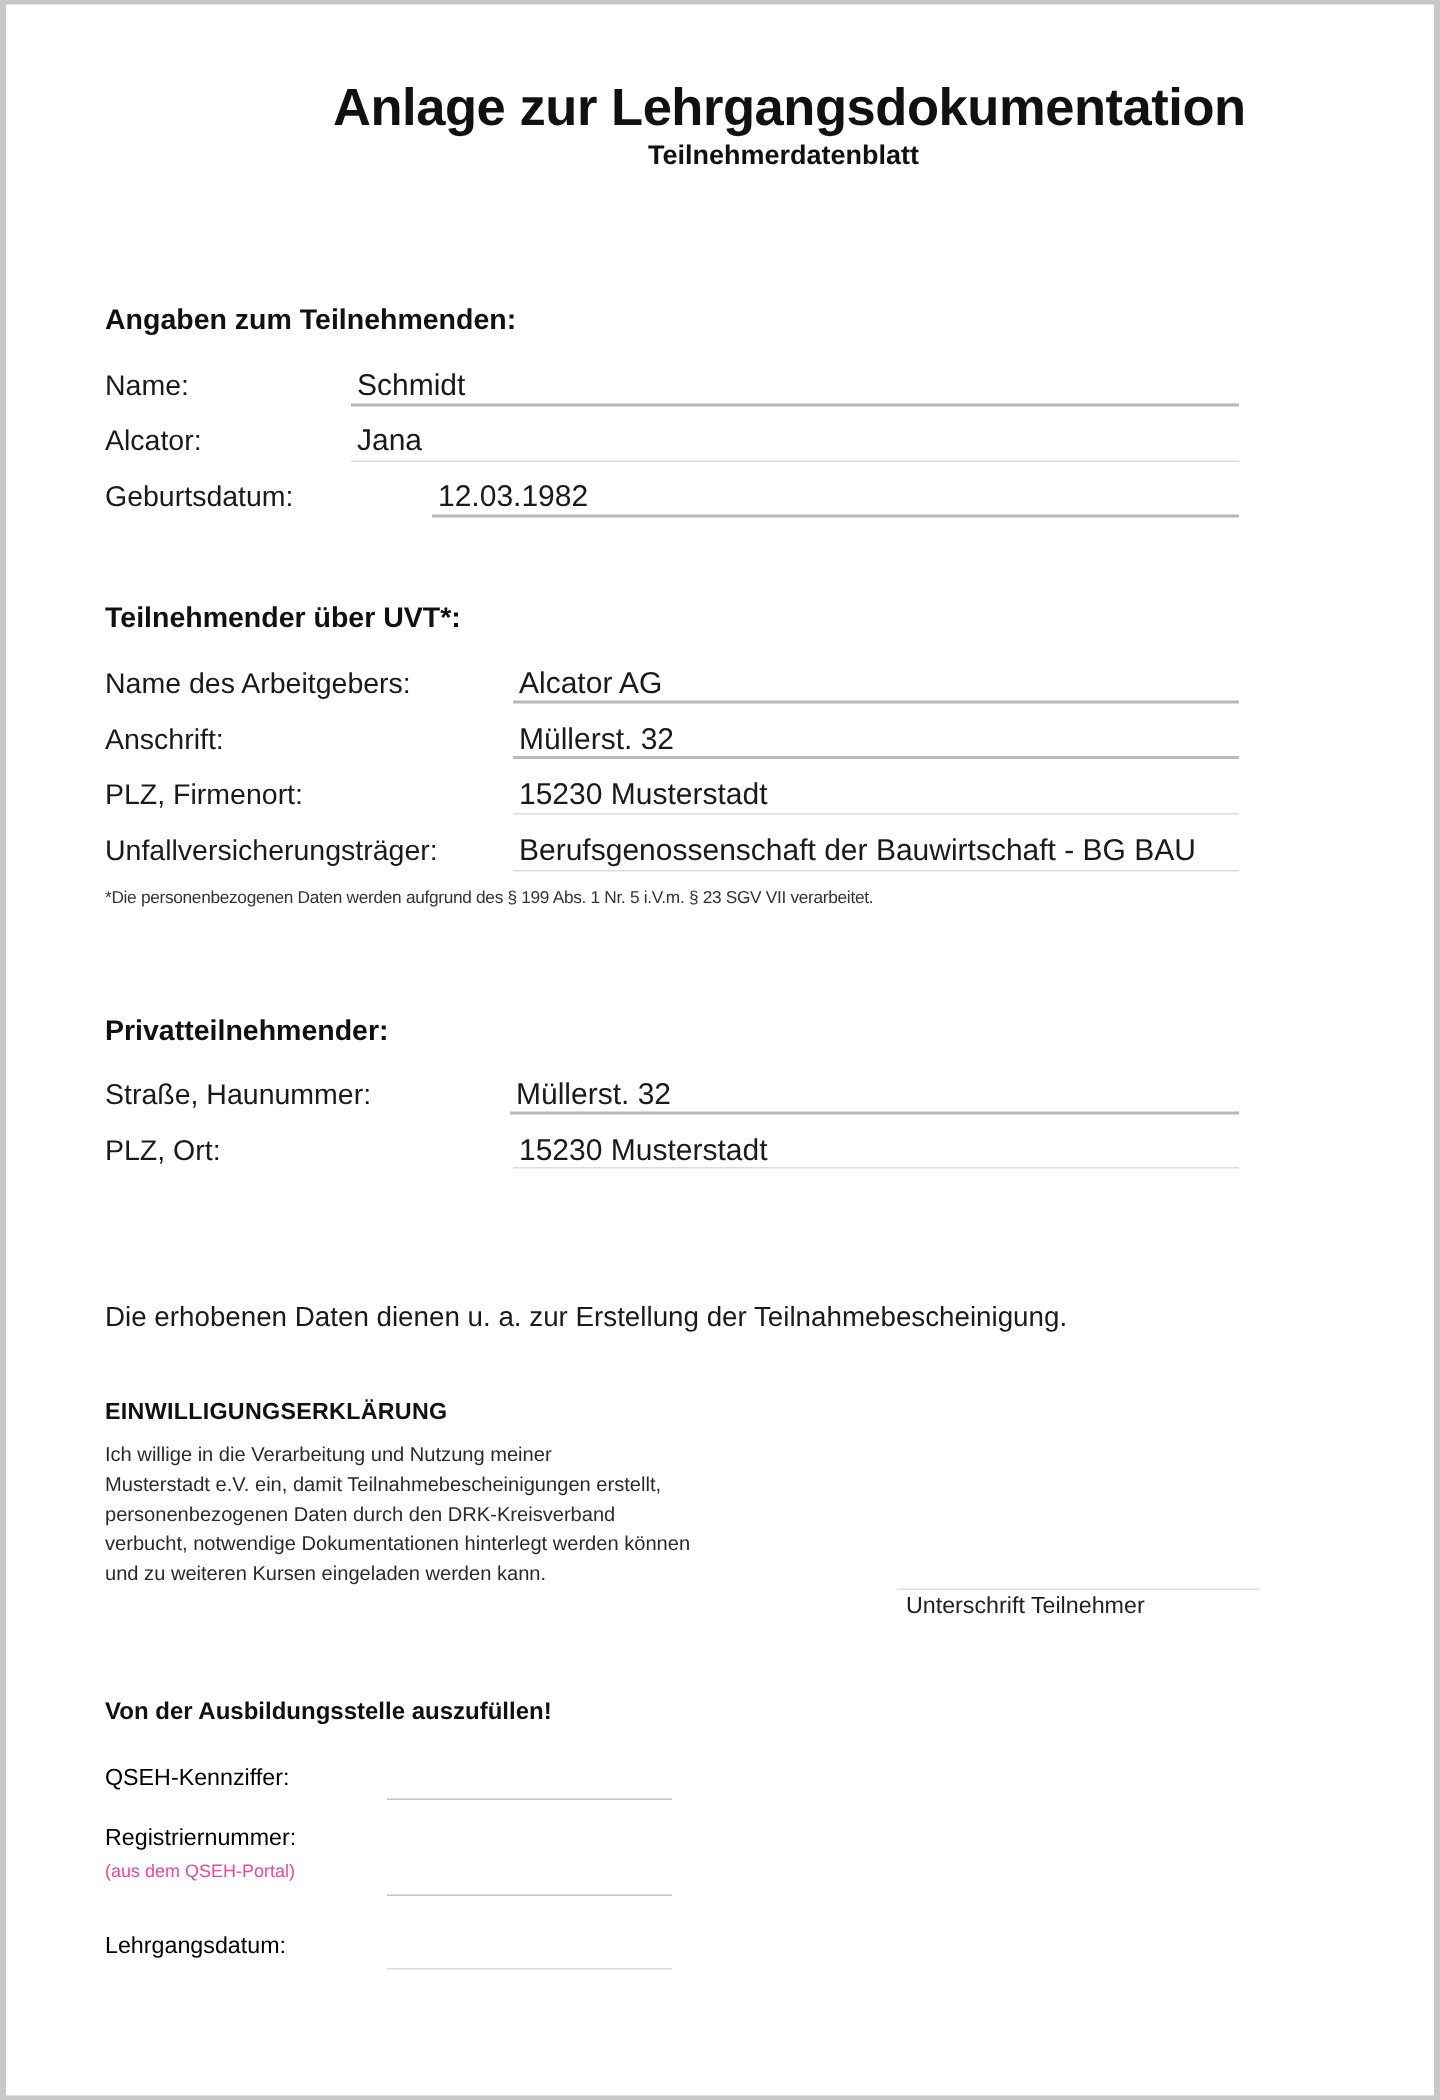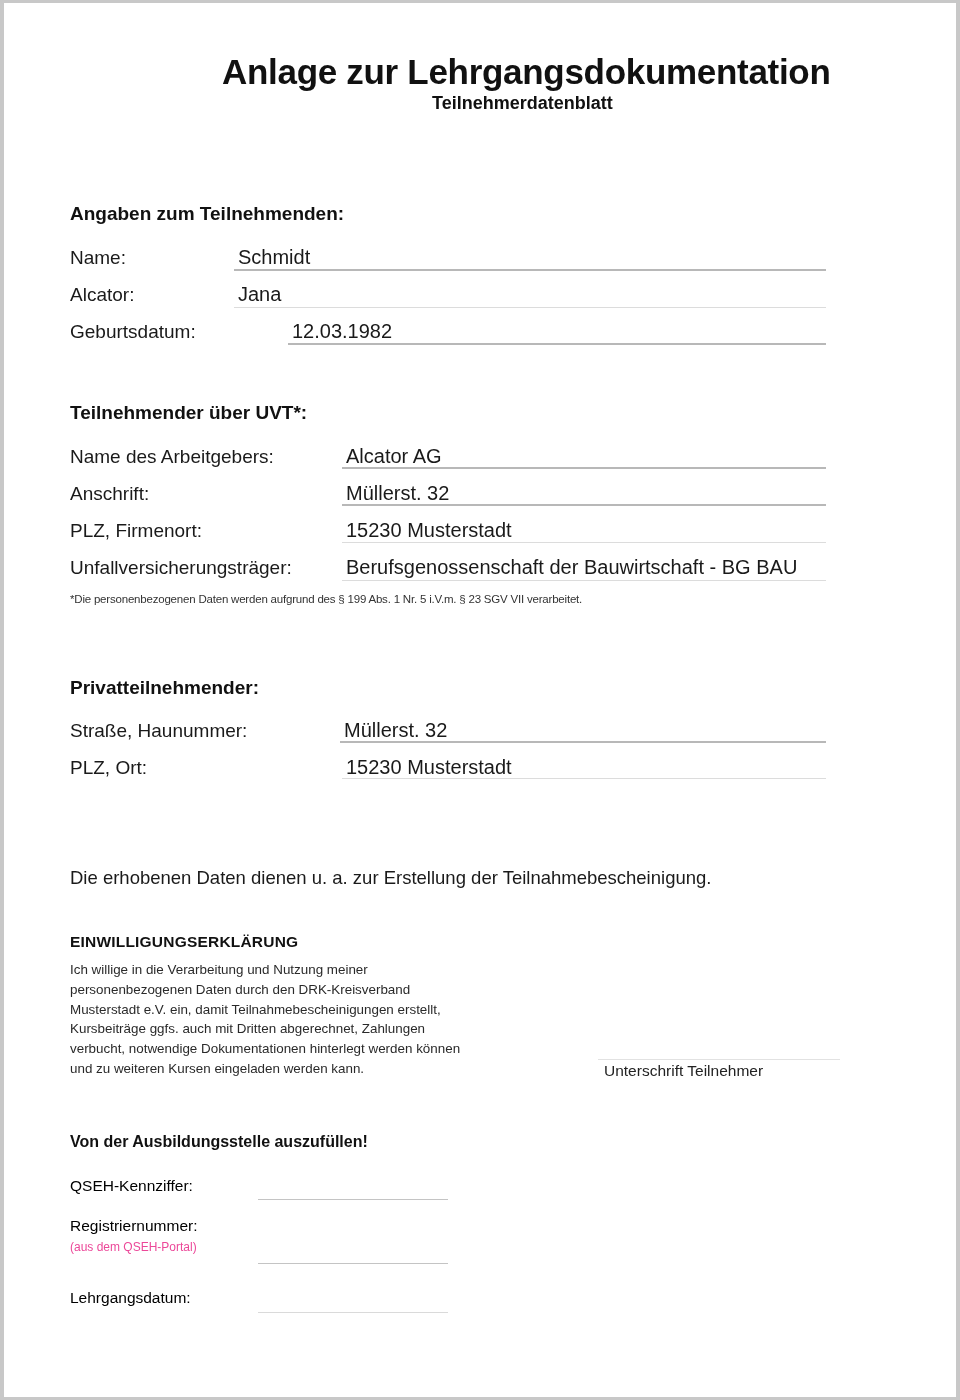--- a/index.html
+++ b/index.html
@@ -74,23 +74,22 @@
 
 <div class="abs lbl" style="left:70px; top:757px;">PLZ, Ort:</div>
 <div class="abs val" style="left:346px; top:756px;">15230 Musterstadt</div>
 <div class="uline light" style="left:342px; top:778px; width:484px;"></div>
 
 <div class="abs para" style="left:70px; top:867px;">Die erhobenen Daten dienen u. a. zur Erstellung der Teilnahmebescheinigung.</div>
 
 <div class="abs consent-h" style="left:70px; top:933px;">EINWILLIGUNGSERKLÄRUNG</div>
 <div class="abs consent-body" style="left:70px; top:960px;">
   <div>Ich willige in die Verarbeitung und Nutzung meiner</div>
+  <div>Musterstadt e.V. ein, damit Teilnahmebescheinigungen erstellt,</div>
   <div>personenbezogenen Daten durch den DRK-Kreisverband</div>
-  <div>Musterstadt e.V. ein, damit Teilnahmebescheinigungen erstellt,</div>
-  <div>Kursbeiträge ggfs. auch mit Dritten abgerechnet, Zahlungen</div>
   <div>verbucht, notwendige Dokumentationen hinterlegt werden können</div>
   <div>und zu weiteren Kursen eingeladen werden kann.</div>
 </div>
 
 <div class="sign-line"></div>
 <div class="abs sign-lbl" style="left:604px; top:1062px;">Unterschrift Teilnehmer</div>
 
 <div class="abs ausb-h" style="left:70px; top:1133px;">Von der Ausbildungsstelle auszufüllen!</div>
 
 <div class="abs small-lbl" style="left:70px; top:1177px;">QSEH-Kennziffer:</div>

